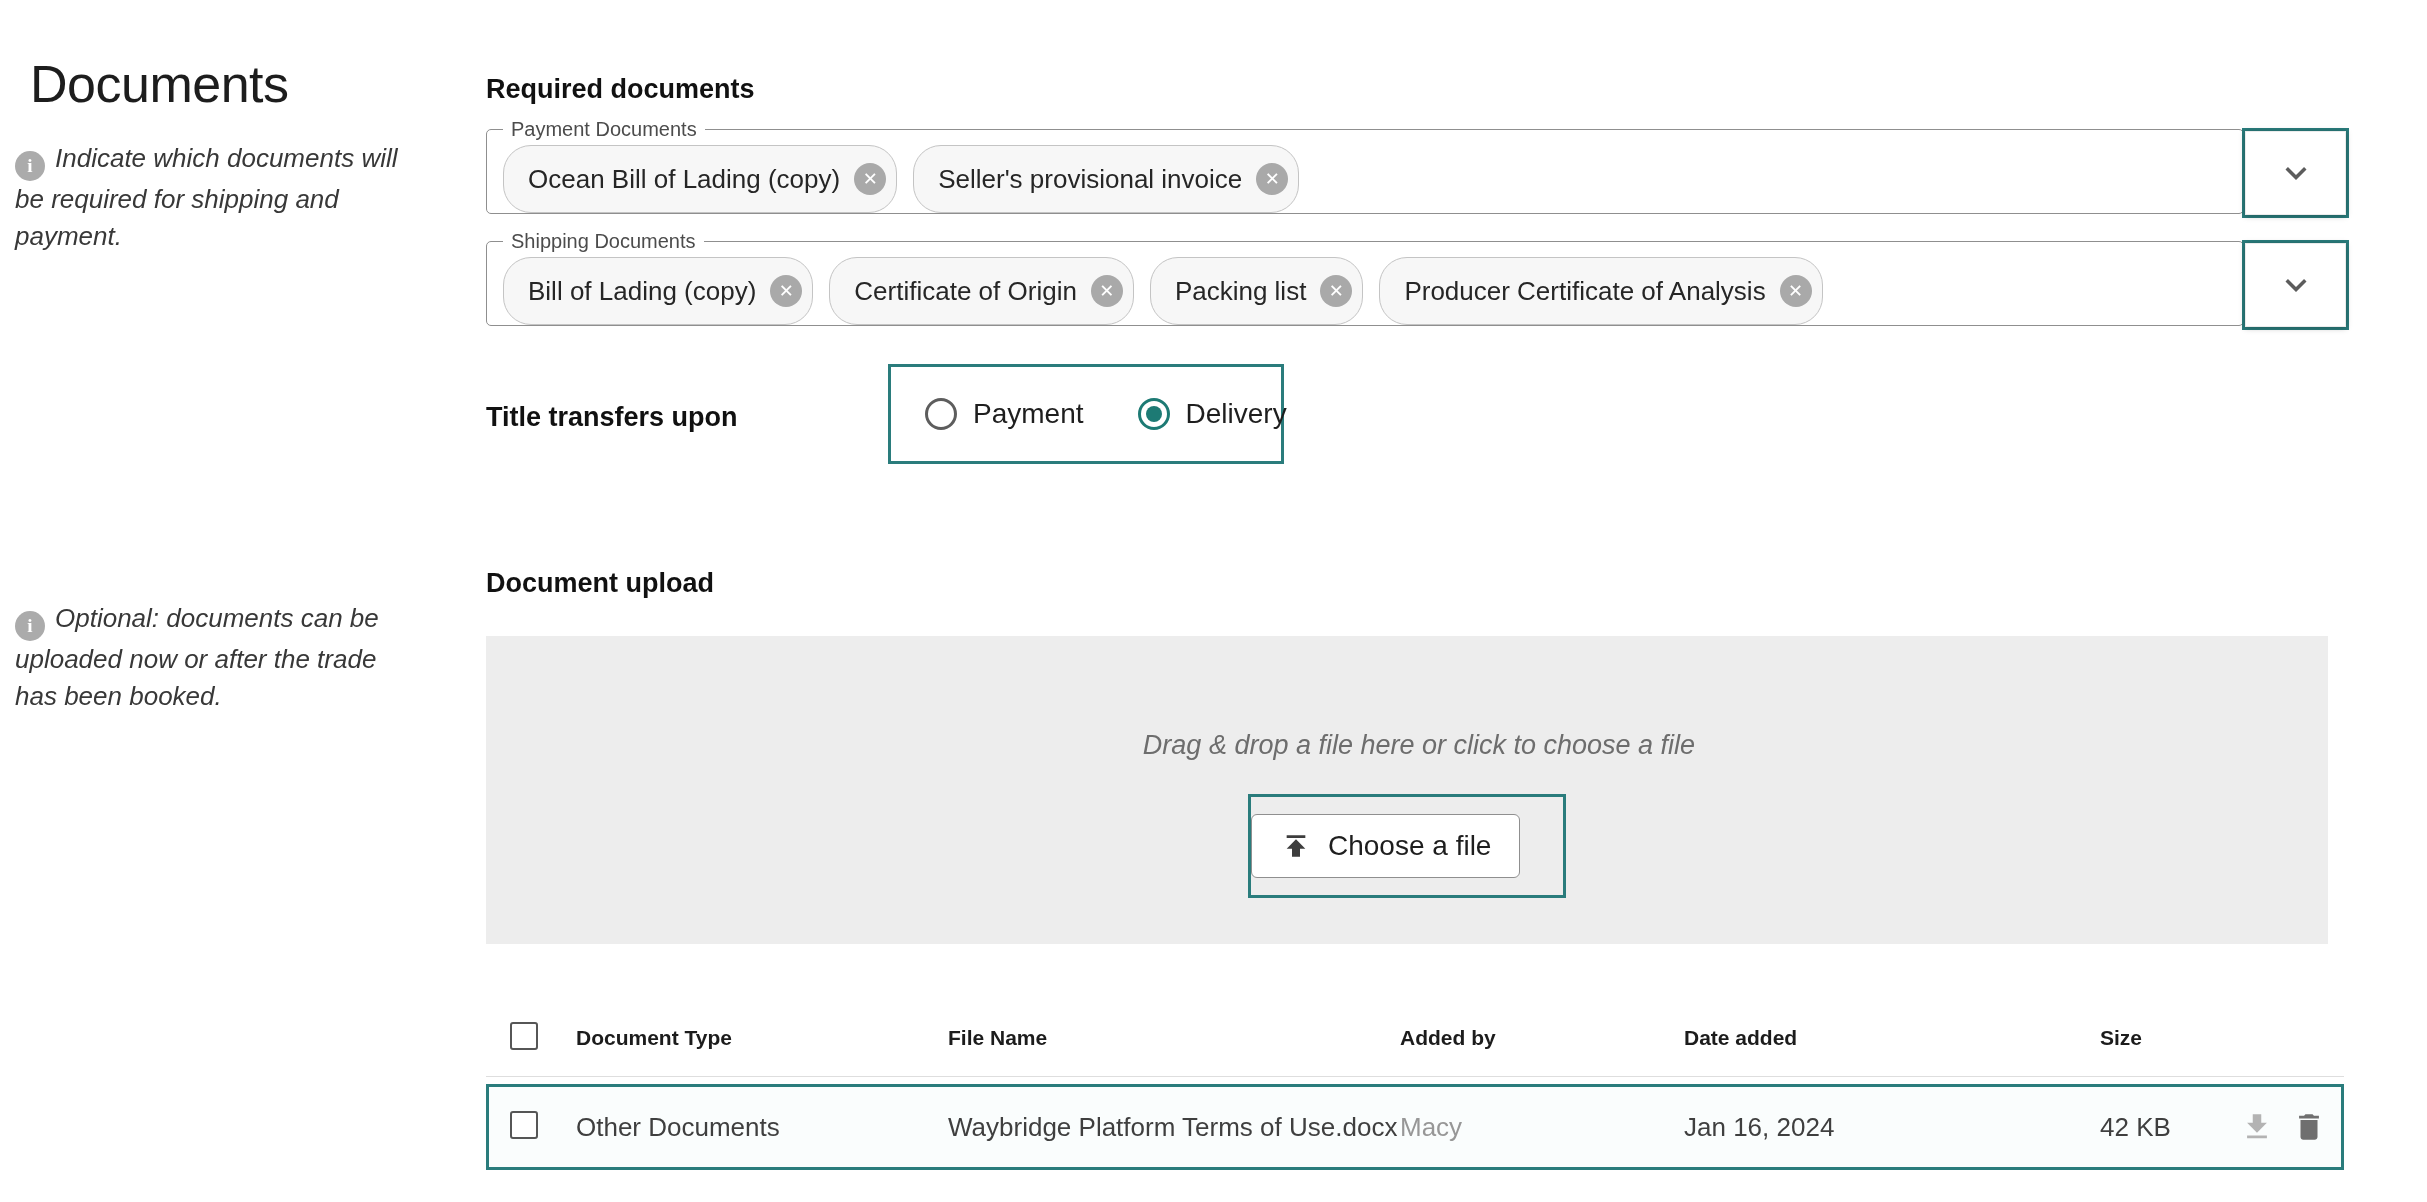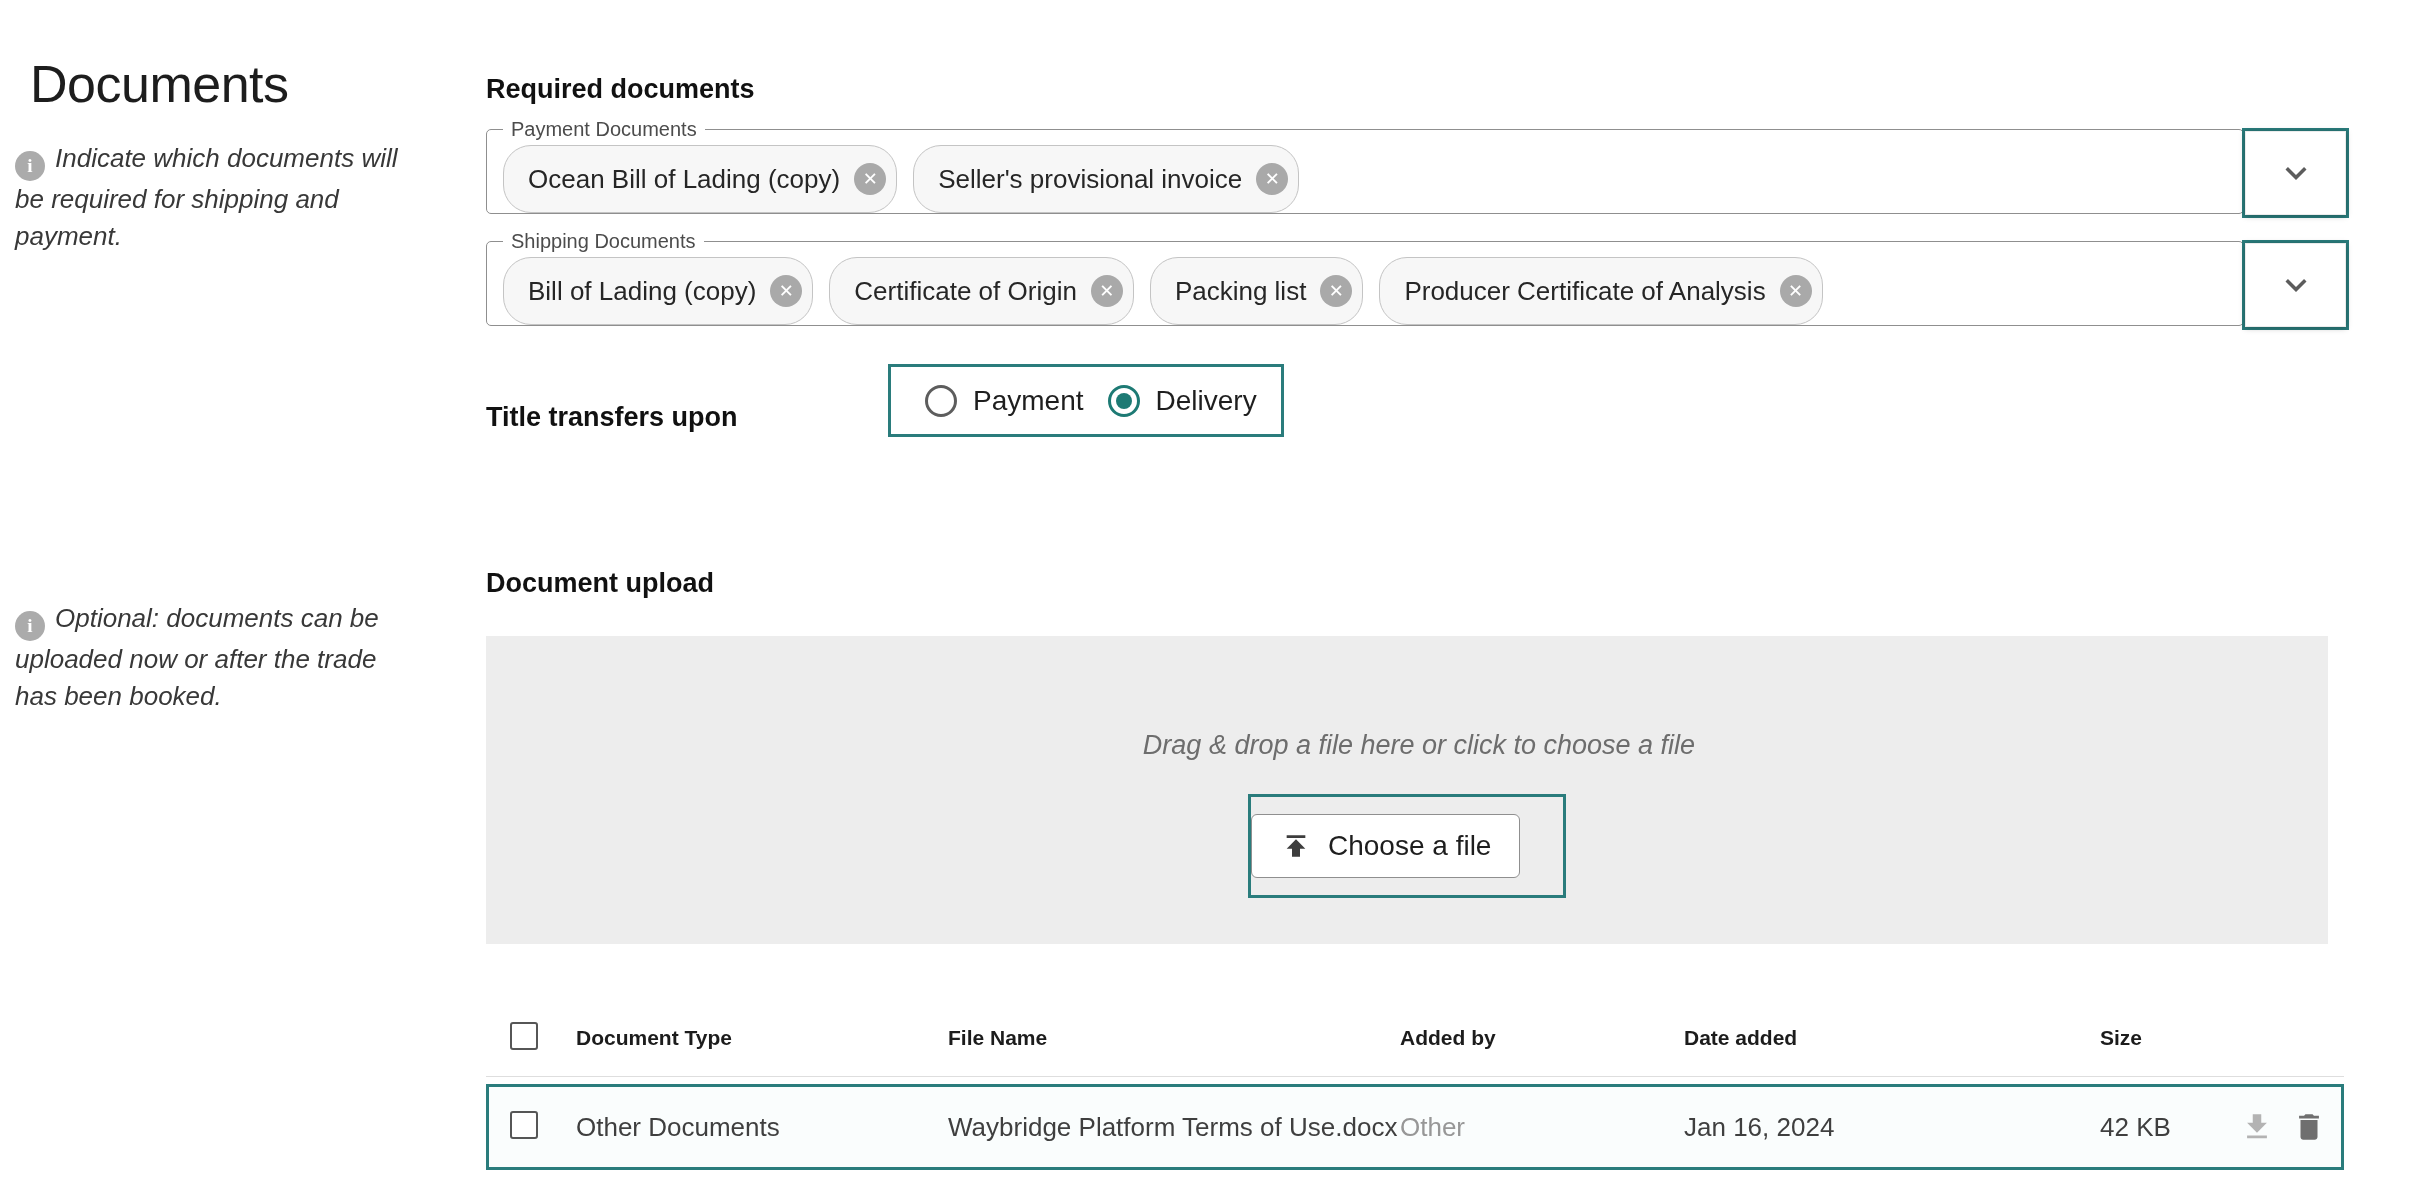--- a/index.html
+++ b/index.html
@@ -42,23 +42,23 @@
   
   .dd-box { position:absolute; width:107px; height:90px; border:3px solid #2a7c7c;
     background:#ffffff; }
   #dd-payment { left:2242px; top:128px; }
   #dd-shipping { left:2242px; top:240px; }
   .dd-btn { width:100%; height:100%; background:#ffffff; border:1px solid #ececec;
     display:flex; align-items:center; justify-content:center;
     box-shadow:0 1px 6px rgba(0,0,0,0.28); cursor:pointer; }
 
   
-  .radio-box { position:absolute; left:888px; top:364px; width:396px; height:73px;
+  .radio-box { position:absolute; left:888px; top:364px; width:396px; height:100px;
     border:3px solid #2a7c7c; background:#ffffff; display:flex; align-items:center;
-    gap:24px; padding:0 34px; }
+    gap:54px; padding:0 34px; }
   .radio-opt { display:flex; align-items:center; gap:16px; font-size:28px;
     color:#1e1e1e; cursor:pointer; white-space:nowrap; }
   .radio-circle { width:32px; height:32px; border-radius:50%; border:3px solid #5d5d5d;
     display:flex; align-items:center; justify-content:center; flex:0 0 auto; }
   .radio-circle.selected { border-color:#1d7a74; }
   .radio-dot { width:16px; height:16px; border-radius:50%; background:#1d7a74; }
 
   
   .dropzone { position:absolute; left:486px; top:636px; width:1842px; height:308px;
     background:#ededed; }
@@ -190,21 +190,21 @@
     <span class="th">Date added</span>
     <span class="th">Size</span>
     <span></span>
   </div>
   <div class="divider"></div>
   <div>
       <div class="trow data-row">
         <span><span class="cb"></span></span>
         <span class="td">Other Documents</span>
         <span class="td">Waybridge Platform Terms of Use.docx</span>
-        <span class="td muted">Other</span>
+        <span class="td muted">Macy</span>
         <span class="td">Jan 16, 2024</span>
         <span class="td">42 KB</span>
         <span class="row-icons">
           <svg width="34" height="34" viewBox="0 0 24 24">
             <path fill="#b3b3b3" d="M5 20h14v-2H5v2zM19 9h-4V3H9v6H5l7 7 7-7z"></path>
           </svg>
           <svg width="34" height="34" viewBox="0 0 24 24">
             <path fill="#6f6f6f" d="M6 19c0 1.1.9 2 2 2h8c1.1 0 2-.9 2-2V7H6v12zM19 4h-3.5l-1-1h-5l-1 1H5v2h14V4z"></path>
           </svg>
         </span>

